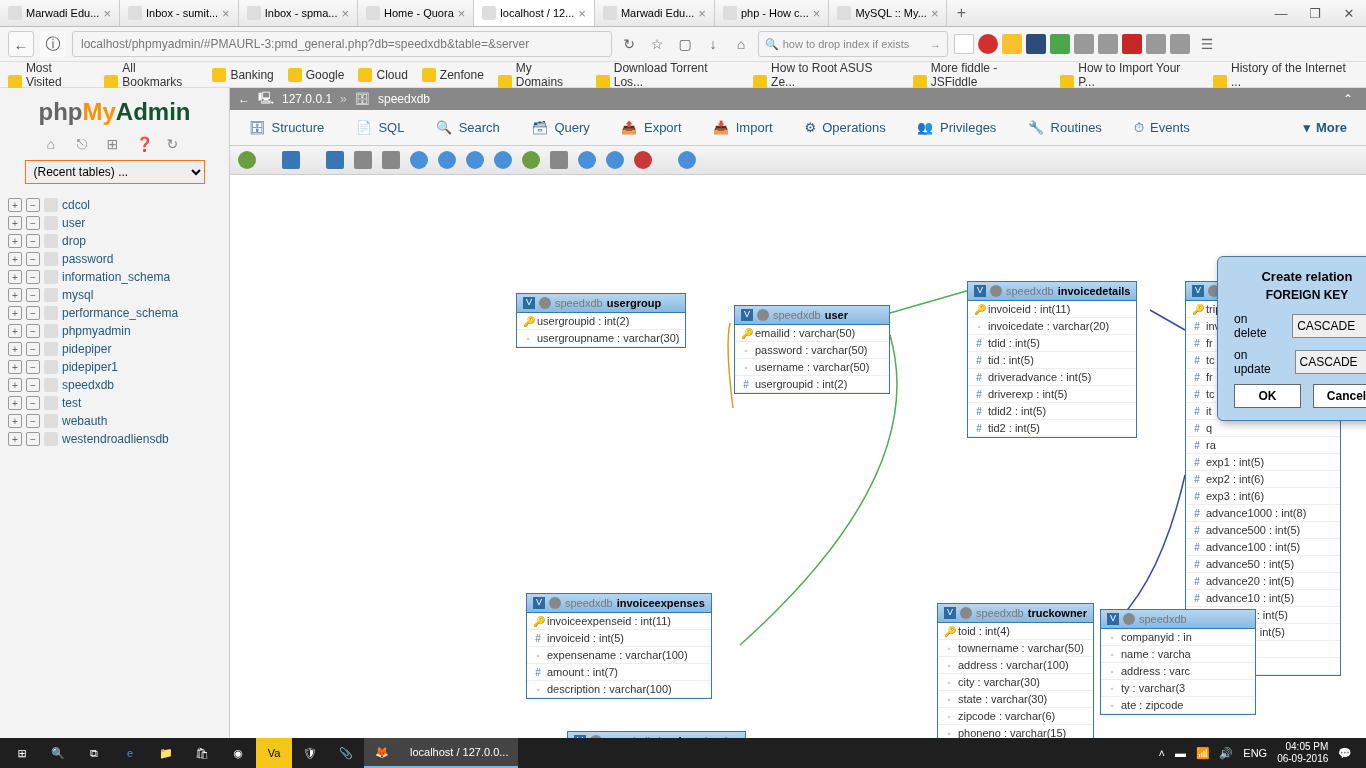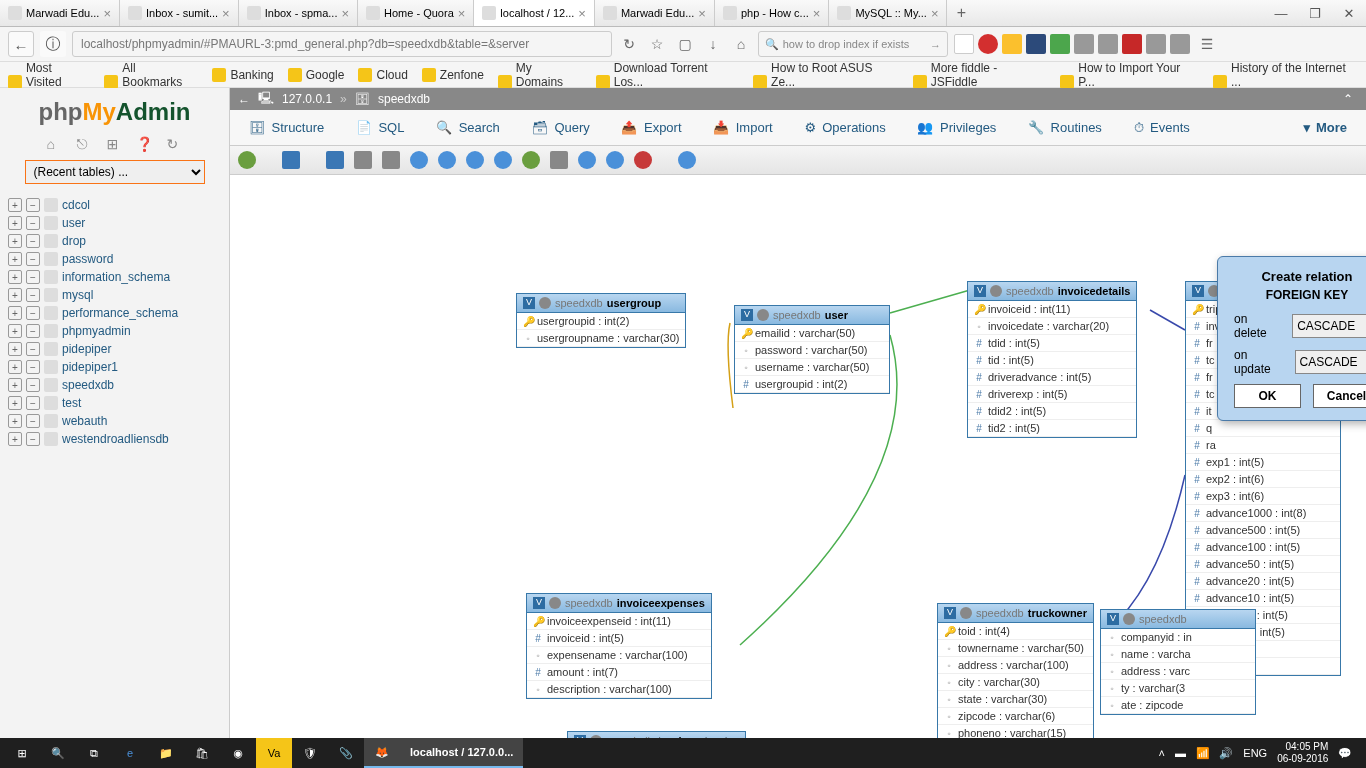--- a/index.html
+++ b/index.html
@@ -719,21 +719,21 @@
   <div class="task-item">🔍</div>
   <div class="task-item">⧉</div>
   <div class="task-item" style="color:#4a90d9;">e</div>
   <div class="task-item" style="color:#f5c518;">📁</div>
   <div class="task-item">🛍</div>
   <div class="task-item">◉</div>
   <div class="task-item" style="background:#f5c518;color:#000;">Va</div>
   <div class="task-item">🛡</div>
   <div class="task-item">📎</div>
   <div class="task-item active">🦊</div>
-  <div class="task-app active" style="background:#444;border-bottom:2px solid #76b9ed;font-weight:bold;">
+  <div class="task-app active" style="background:#444;border-bottom:2px solid #76b9ed;">
     <span>localhost / 127.0.0...</span>
   </div>
   <div class="sys-tray">
     <span>˄</span>
     <span>▬</span>
     <span>📶</span>
     <span>🔊</span>
     <span>ENG</span>
     <div class="clock">
       <div>04:05 PM</div>

